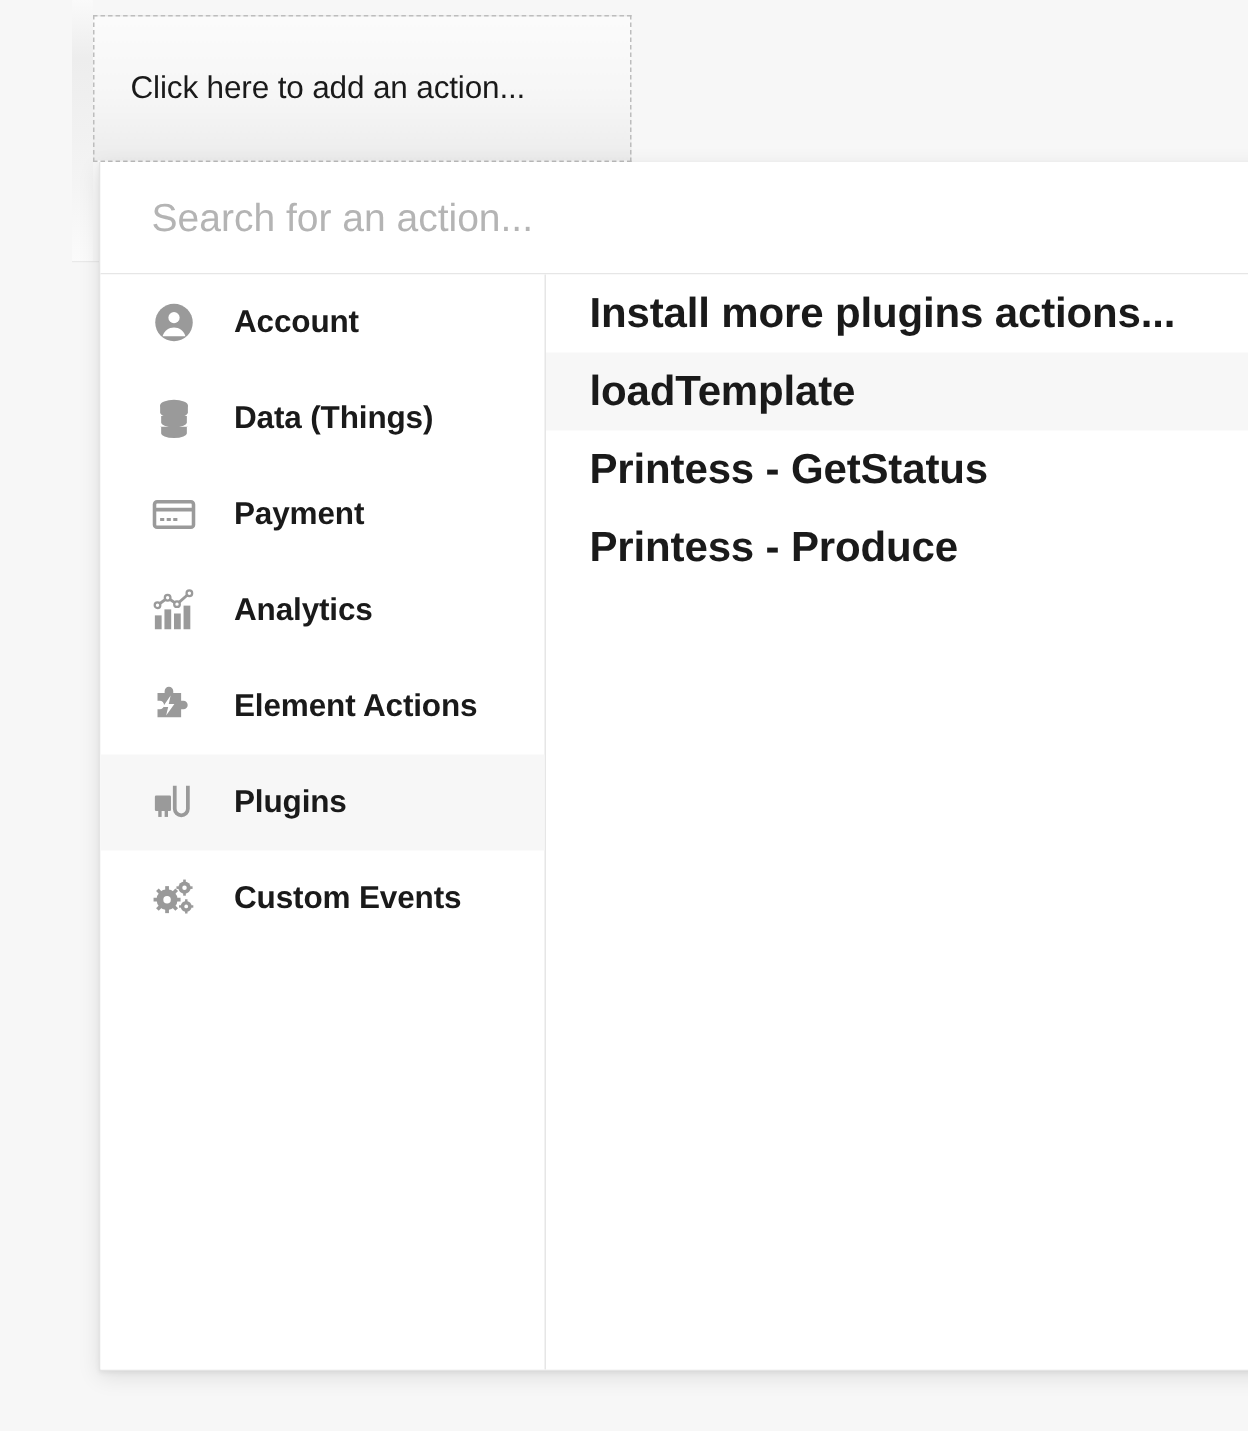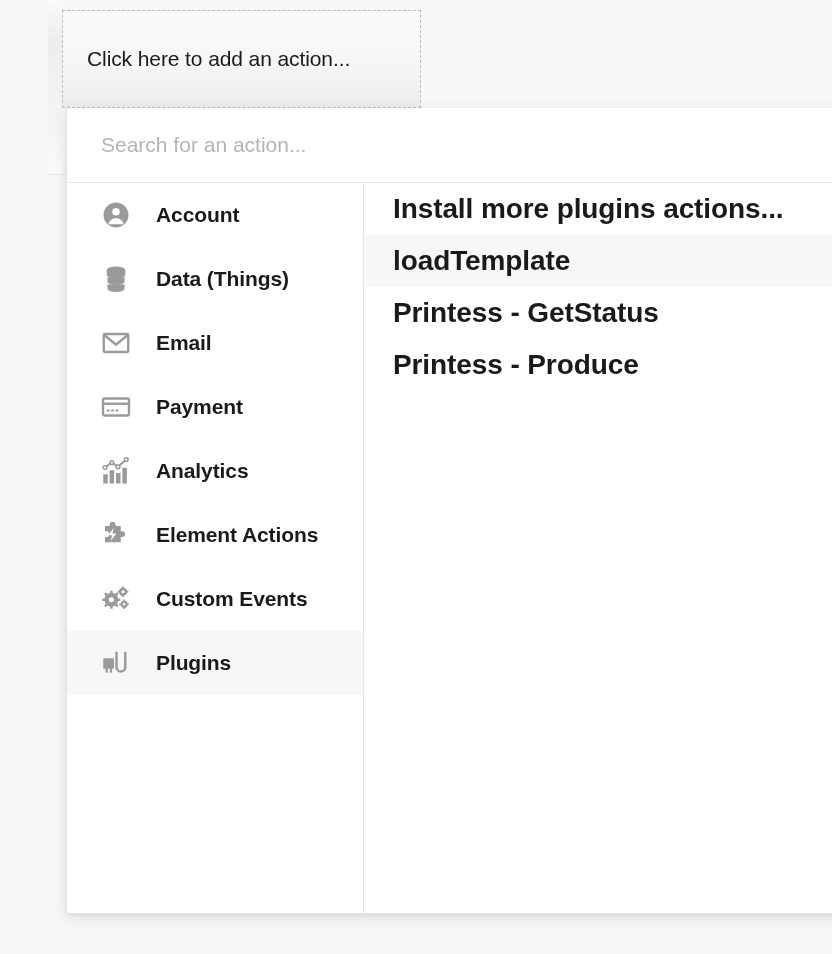--- a/index.html
+++ b/index.html
@@ -81,21 +81,21 @@
     display: flex;
     align-items: center;
     padding: 0 0 0 32px;
     background: #fff;
   }
   .search-input {
     border: none;
     outline: none;
     width: 96%;
     font-family: "Liberation Sans", sans-serif;
-    font-size: 21px;
+    font-size: 26px;
     color: #3a3a3a;
     background: transparent;
   }
   .search-input::placeholder {
     color: #b4b4b4;
     opacity: 1;
   }
 
   .picker-body {
     display: flex;
@@ -196,29 +196,20 @@
           <div class="category-item">
             <span class="cat-icon">
               <svg width="30" height="30" viewBox="0 0 24 24" fill="none">
                 <ellipse cx="12" cy="5" rx="7.4" ry="3" fill="#9a9a9a"></ellipse>
                 <path d="M4.6 5v3.6c0 1.65 3.31 3 7.4 3s7.4-1.35 7.4-3V5" fill="#9a9a9a"></path>
                 <path d="M4.6 10.7v3.6c0 1.65 3.31 3 7.4 3s7.4-1.35 7.4-3v-3.6" fill="#9a9a9a" stroke="#fff" stroke-width="1.1"></path>
                 <path d="M4.6 16.4V20c0 1.65 3.31 3 7.4 3s7.4-1.35 7.4-3v-3.6" fill="#9a9a9a" stroke="#fff" stroke-width="1.1"></path>
               </svg>
             </span>
             <span class="cat-label">Data (Things)</span>
-          </div>
-          <div class="category-item">
-            <span class="cat-icon">
-              <svg width="30" height="30" viewBox="0 0 24 24" fill="none">
-                <rect x="2.2" y="4.8" width="19.6" height="14.4" rx="1" stroke="#9a9a9a" stroke-width="1.9" fill="none"></rect>
-                <path d="M2.9 5.8 L12 13.4 L21.1 5.8" stroke="#9a9a9a" stroke-width="1.9" fill="none"></path>
-              </svg>
-            </span>
-            <span class="cat-label">Email</span>
           </div>
           <div class="category-item">
             <span class="cat-icon">
               <svg width="30" height="30" viewBox="0 0 24 24" fill="none">
                 <rect x="1.6" y="5.2" width="20.8" height="13.6" rx="1.4" stroke="#9a9a9a" stroke-width="1.9" fill="none"></rect>
                 <path d="M1.6 9.4h20.8" stroke="#9a9a9a" stroke-width="1.9"></path>
                 <path d="M4.6 14.7h2.2M8.1 14.7h2.2M11.6 14.7h2.2" stroke="#9a9a9a" stroke-width="1.6" stroke-linecap="butt"></path>
               </svg>
             </span>
             <span class="cat-label">Payment</span>
@@ -240,20 +231,31 @@
             <span class="cat-label">Analytics</span>
           </div>
           <div class="category-item">
             <span class="cat-icon">
               <svg width="30" height="30" viewBox="0 0 24 24" fill="none">
                 <path d="M9.3 1.4a2.3 2.3 0 0 1 2.3 2.3v1.1h4.2v4.1h1.2a2.3 2.3 0 1 1 0 4.6h-1.2v4.2H3.2V13.5h1.2a2.3 2.3 0 1 0 0-4.6H3.2V4.8h3.8V3.7a2.3 2.3 0 0 1 2.3-2.3z" fill="#9a9a9a"></path>
                 <path d="M10.2 6.1 L6.0 12.2 h2.9 l-1.1 4.6 L12.2 10.7 H9.2 z" fill="#fff"></path>
               </svg>
             </span>
             <span class="cat-label">Element Actions</span>
+          </div>
+          <div class="category-item selected">
+            <span class="cat-icon">
+              <svg width="30" height="30" viewBox="0 0 24 24" fill="none">
+                <rect x="1.8" y="8.2" width="8.6" height="8.4" rx="0.7" fill="#9a9a9a"></rect>
+                <rect x="3.6" y="16.4" width="1.8" height="3.3" fill="#9a9a9a"></rect>
+                <rect x="7.0" y="16.4" width="1.8" height="3.3" fill="#9a9a9a"></rect>
+                <path d="M12.4 3.0 v12.3 a3.5 3.5 0 0 0 3.5 3.5 a3.5 3.5 0 0 0 3.5 -3.5 V3.0" stroke="#9a9a9a" stroke-width="2.0" fill="none"></path>
+              </svg>
+            </span>
+            <span class="cat-label">Plugins</span>
           </div>
           <div class="category-item">
             <span class="cat-icon">
               <svg width="30" height="30" viewBox="0 0 24 24" fill="none">
                 <circle cx="8.3" cy="12.6" r="5.6" fill="#9a9a9a"></circle>
                 <circle cx="8.3" cy="12.6" r="2.0" fill="#fff"></circle>
                 <rect x="7.3" y="5.4" width="2.0" height="2.6" fill="#9a9a9a"></rect>
                 <rect x="7.3" y="17.2" width="2.0" height="2.6" fill="#9a9a9a"></rect>
                 <rect x="1.1" y="11.6" width="2.6" height="2.0" fill="#9a9a9a"></rect>
                 <rect x="12.9" y="11.6" width="2.6" height="2.0" fill="#9a9a9a"></rect>
@@ -270,31 +272,20 @@
                 <circle cx="18.5" cy="16.2" r="2.9" fill="#9a9a9a"></circle>
                 <circle cx="18.5" cy="16.2" r="1.0" fill="#fff"></circle>
                 <rect x="17.9" y="12.4" width="1.3" height="1.6" fill="#9a9a9a"></rect>
                 <rect x="17.9" y="18.4" width="1.3" height="1.6" fill="#9a9a9a"></rect>
                 <rect x="14.7" y="15.6" width="1.6" height="1.3" fill="#9a9a9a"></rect>
                 <rect x="20.7" y="15.6" width="1.6" height="1.3" fill="#9a9a9a"></rect>
               </svg>
             </span>
             <span class="cat-label">Custom Events</span>
           </div>
-          <div class="category-item selected">
-            <span class="cat-icon">
-              <svg width="30" height="30" viewBox="0 0 24 24" fill="none">
-                <rect x="1.8" y="8.2" width="8.6" height="8.4" rx="0.7" fill="#9a9a9a"></rect>
-                <rect x="3.6" y="16.4" width="1.8" height="3.3" fill="#9a9a9a"></rect>
-                <rect x="7.0" y="16.4" width="1.8" height="3.3" fill="#9a9a9a"></rect>
-                <path d="M12.4 3.0 v12.3 a3.5 3.5 0 0 0 3.5 3.5 a3.5 3.5 0 0 0 3.5 -3.5 V3.0" stroke="#9a9a9a" stroke-width="2.0" fill="none"></path>
-              </svg>
-            </span>
-            <span class="cat-label">Plugins</span>
-          </div>
         </div>
 
       <div class="action-list" id="action-list">
           <div class="action-item first">Install more plugins actions...</div>
           <div class="action-item highlighted">loadTemplate</div>
           <div class="action-item">Printess - GetStatus</div>
           <div class="action-item">Printess - Produce</div>
         </div>
 
     </div>

